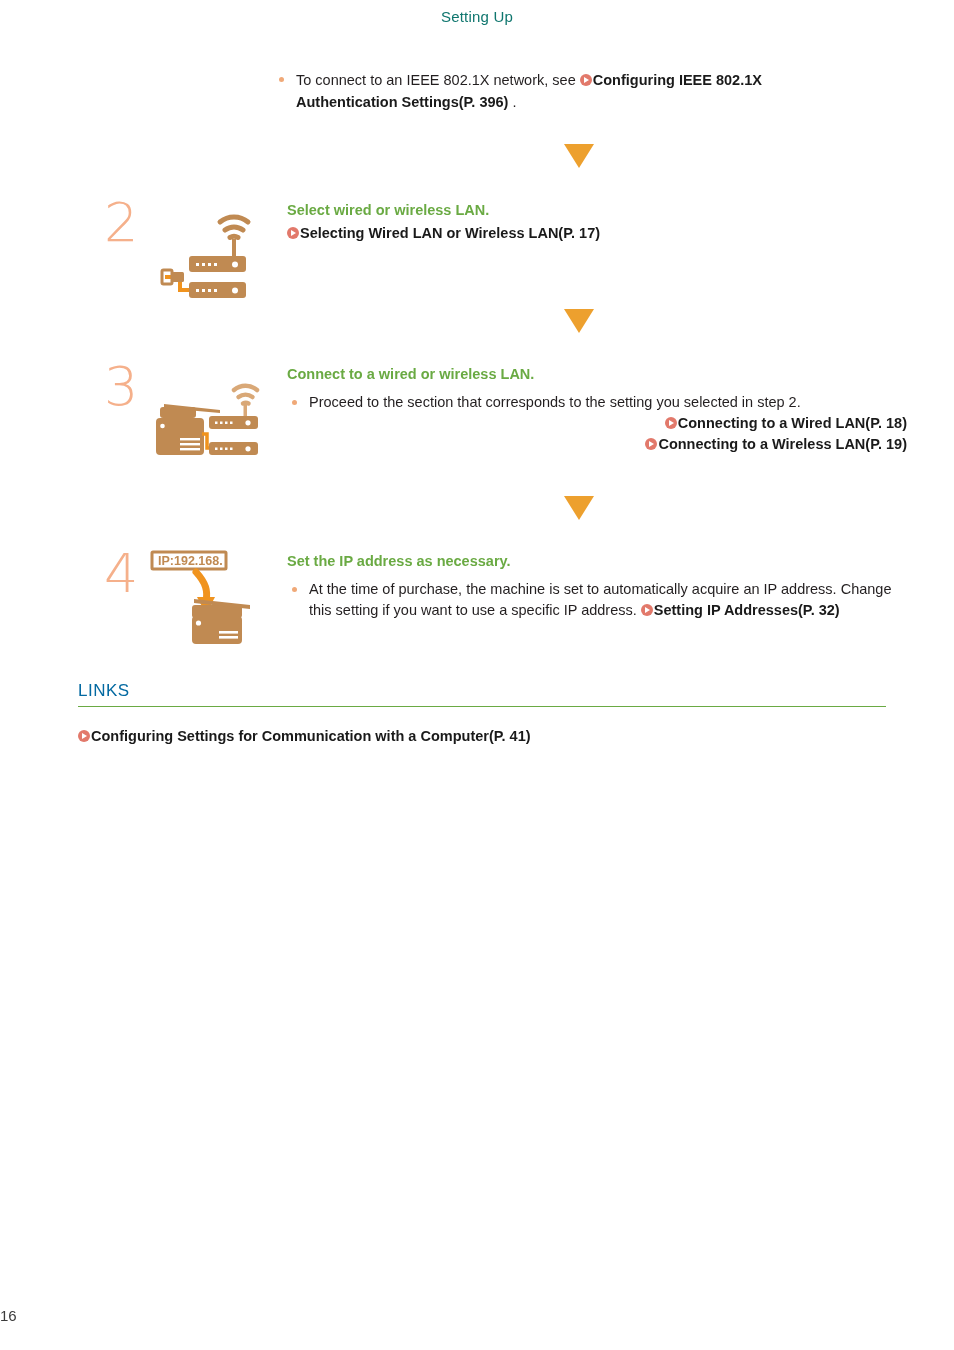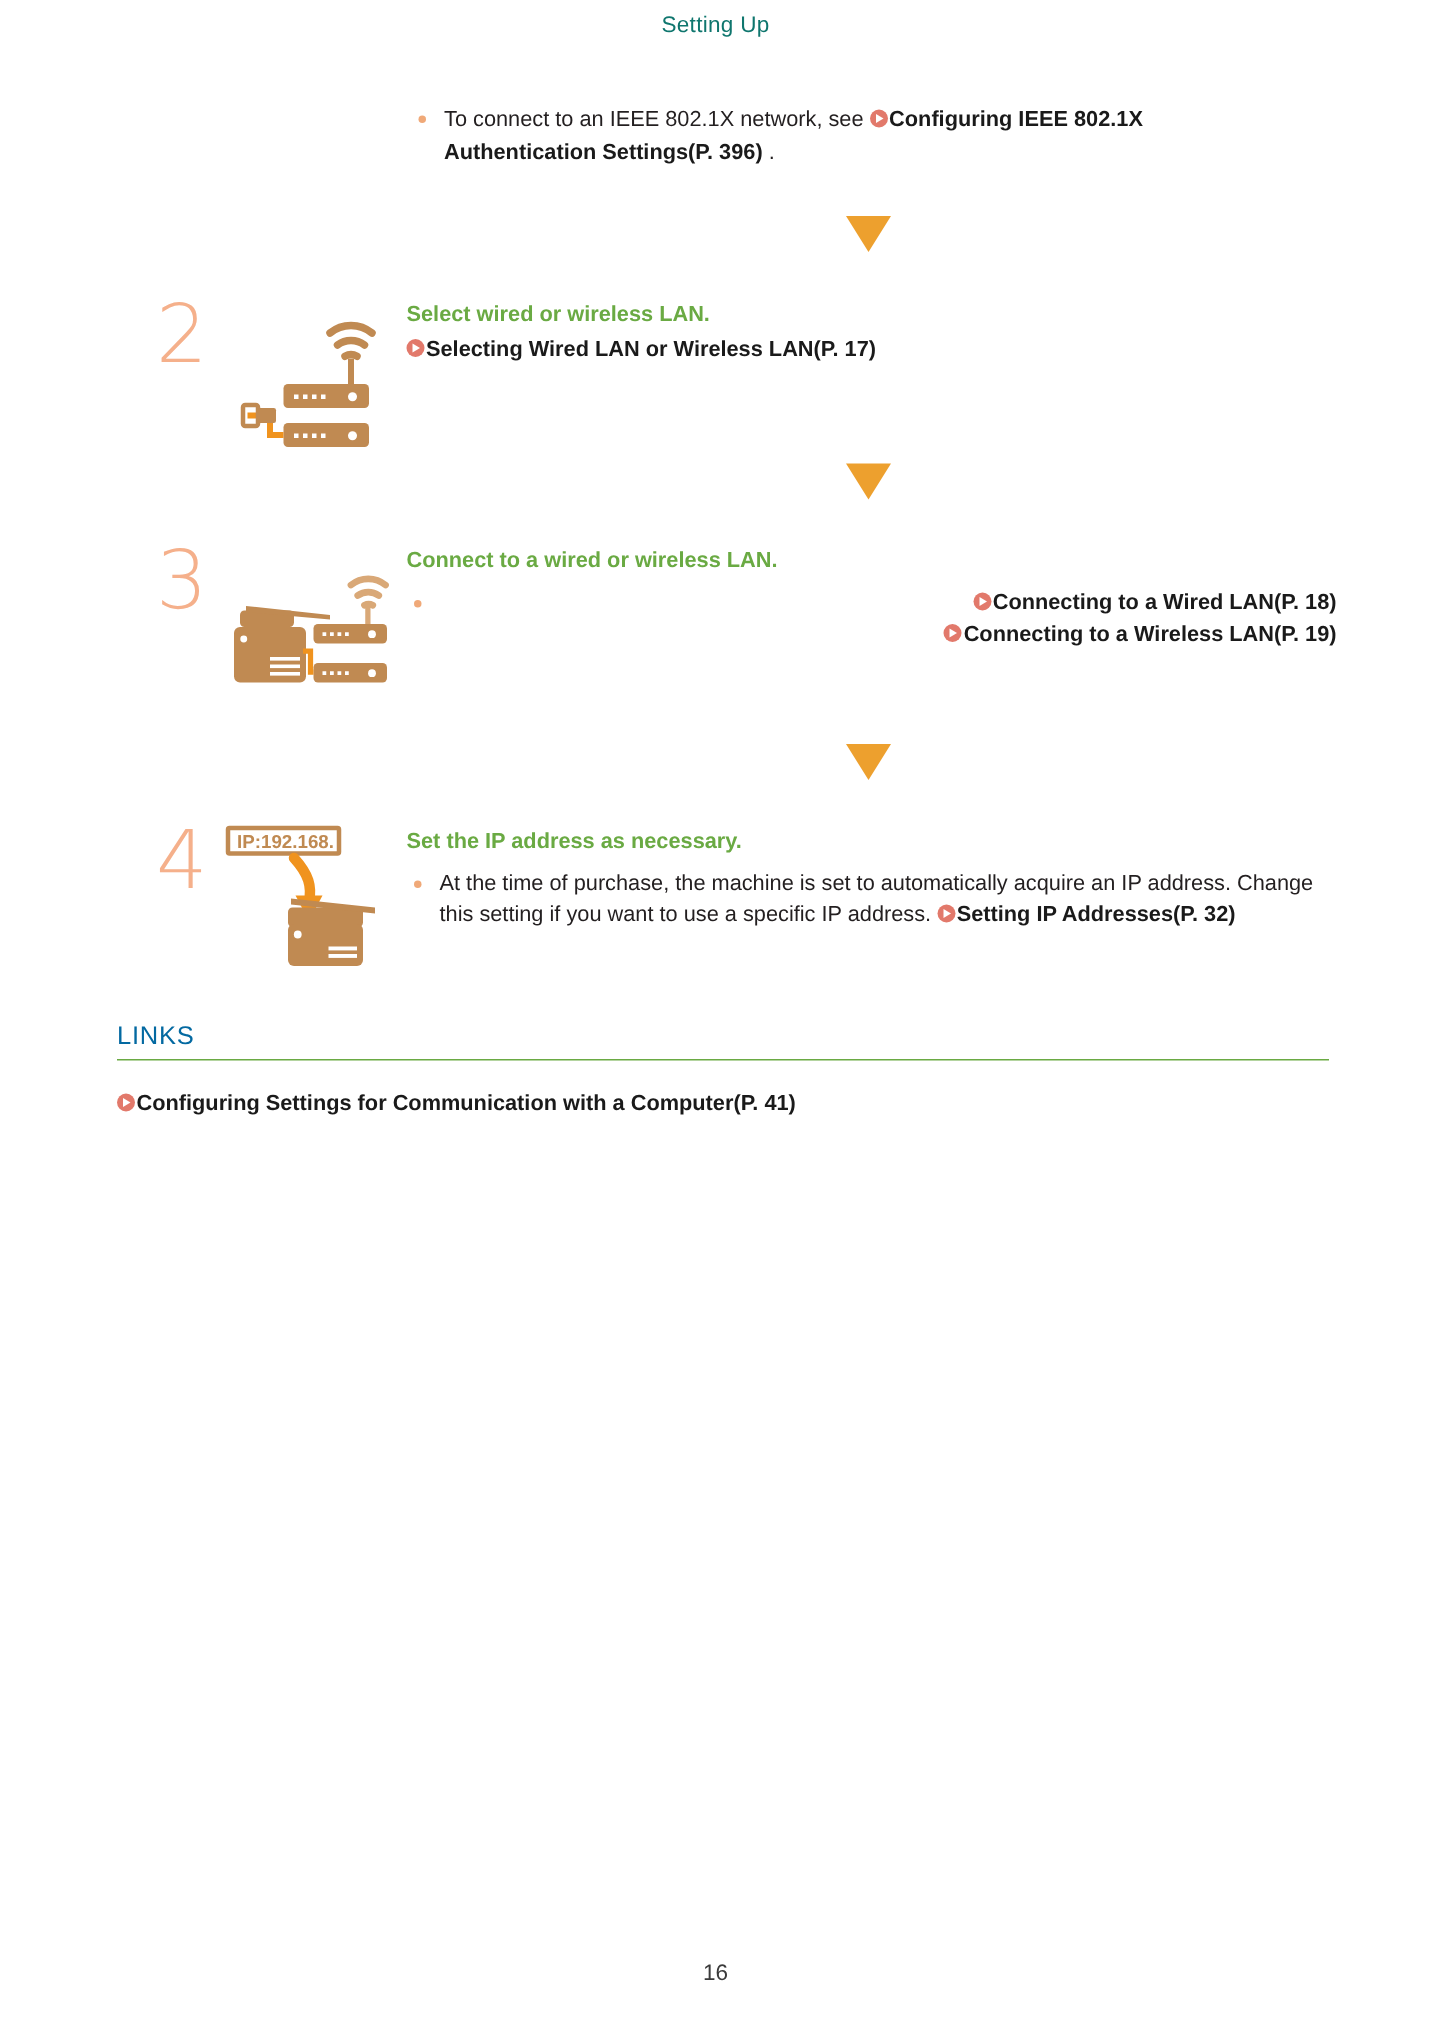--- a/index.html
+++ b/index.html
@@ -101,21 +101,21 @@
     color: #f5b08b;
     font-family: "DejaVu Sans", sans-serif;
     font-weight: 300;
   }
   .step-art {
     position: absolute;
     left: 150px;
   }
   .step-text {
     position: absolute;
-    left: 271px;
+    left: 287px;
     top: 0;
     width: 620px;
   }
   .step-title {
     color: #6aaa43;
     font-weight: bold;
     font-size: 14.5px;
     line-height: 20px;
     margin-bottom: 3px;
   }
@@ -178,21 +178,20 @@
     display: block;
     white-space: nowrap;
   }
 
   
   .page-number {
     position: absolute;
     left: 0;
     top: 1307px;
     width: 954px;
-    text-align: center;
     font-size: 15px;
     color: #3b3b3b;
   }
 </style>
 </head>
 <body>
 
 <div class="page-header">Setting Up</div>
 
 <div class="top-note">
@@ -276,20 +275,21 @@
       <rect x="30" y="72" width="20" height="2.4" fill="#ffffff"></rect>
 
       <path d="M52 58 L57 58 L57 72 L59 72" fill="none" stroke="#f0931e" stroke-width="3.5"></path>
     </svg>
   </div>
 
   <div class="step-text" style="top:4px;">
     <div class="step-title">Connect to a wired or wireless LAN.</div>
     <div class="step-para" style="margin-top:8px;">
       <span class="dot"></span>
+      <span>Proceed to the section that corresponds to the setting you selected in step 2.</span>
     </div>
     <div class="sub-xref"><span class="xref-icon"></span><span class="xref">Connecting to a Wired LAN(P. 18)</span></div>
     <div class="sub-xref"><span class="xref-icon"></span><span class="xref">Connecting to a Wireless LAN(P. 19)</span></div>
   </div>
 </div>
 
 <div class="down-arrow" style="left:564px; top:496px;"></div>
 
 <div class="step" style="top:547px;">
   <div class="step-num">4</div>

